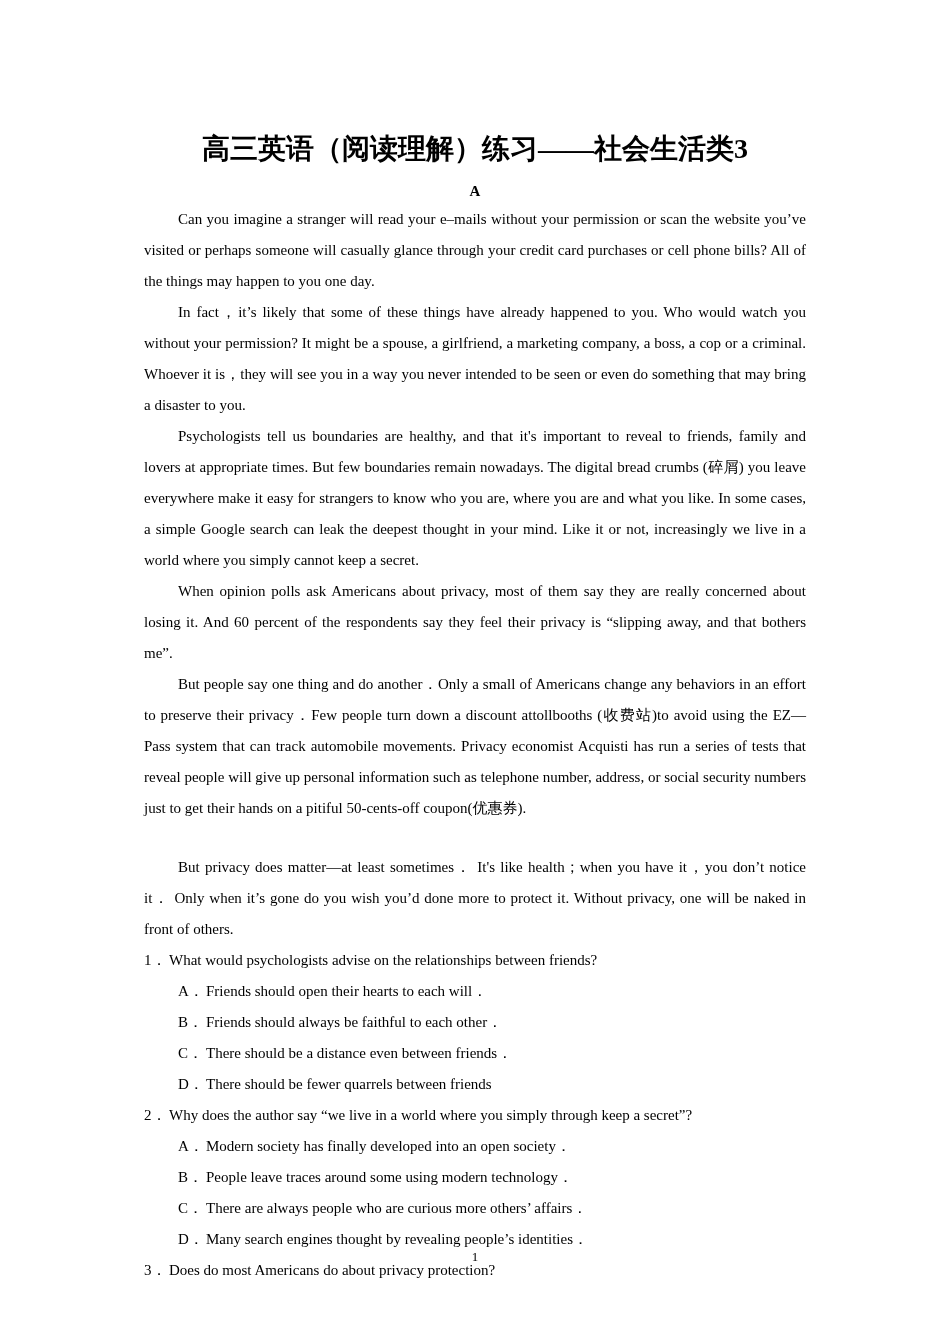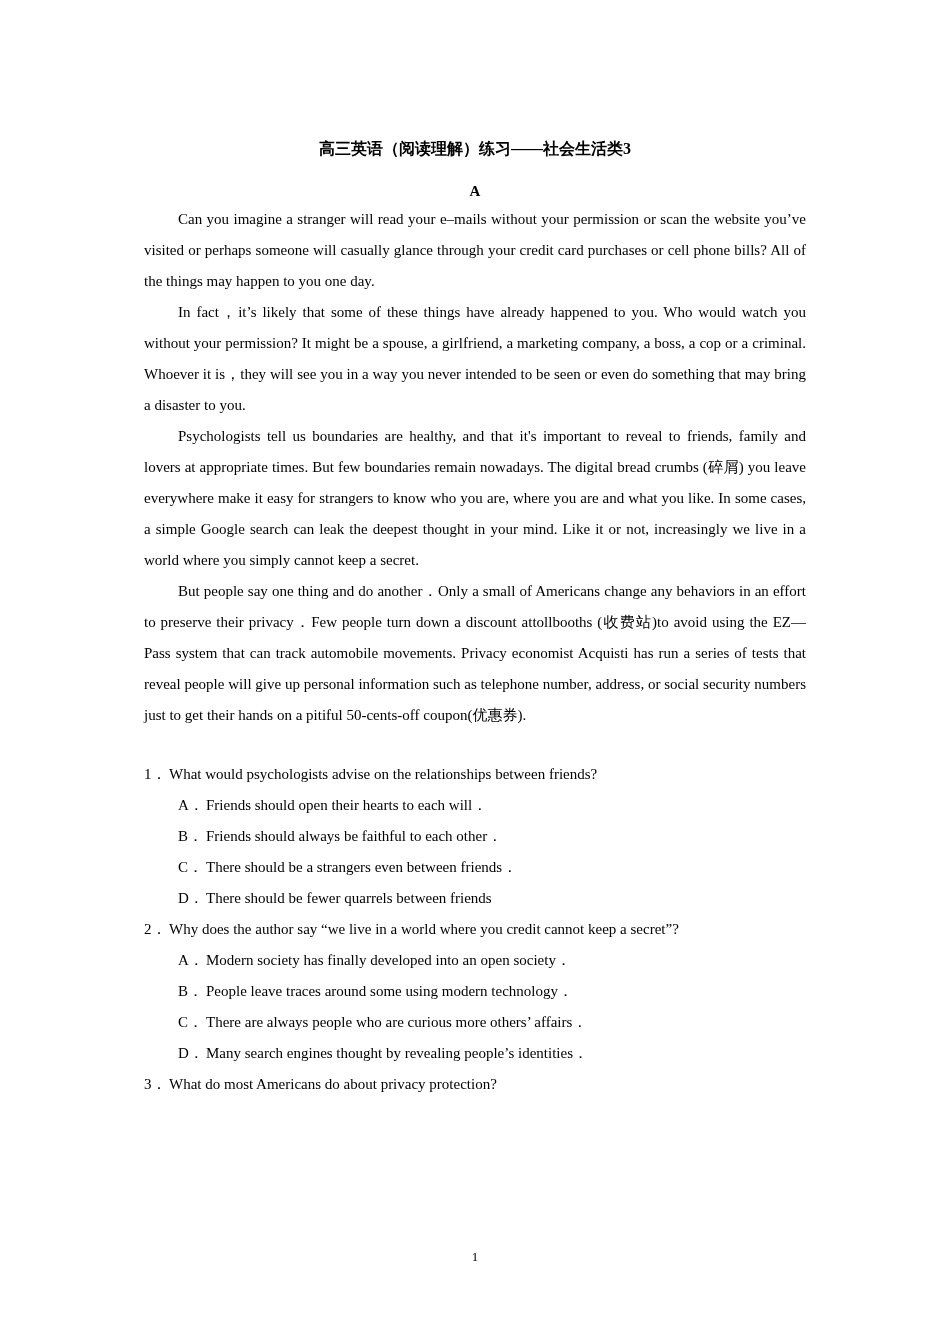--- a/index.html
+++ b/index.html
@@ -22,21 +22,21 @@
       width: 950px;
       height: 1344px;
       background: #ffffff;
     }
     .title {
       position: absolute;
       top: 131px;
       left: 0;
       width: 950px;
       text-align: center;
-      font-size: 16px;
+      font-size: 28px;
       font-weight: bold;
       line-height: 36px;
       letter-spacing: 0px;
     }
     .section-label {
       position: absolute;
       top: 179px;
       left: 0;
       width: 950px;
       text-align: center;
@@ -99,66 +99,68 @@
 <div class="page">
 
   <div class="title">高三英语（阅读理解）练习——社会生活类3</div>
 
   <div class="section-label">A</div>
 
   <div class="body">
     <p class="para">Can you imagine a stranger will read your e–mails without your permission or scan the website you’ve visited or perhaps someone will casually glance through your credit card purchases or cell phone bills? All of the things may happen to you one day.</p>
     <p class="para">In fact，it’s likely that some of these things have already happened to you. Who would watch you without your permission? It might be a spouse, a girlfriend, a marketing company, a boss, a cop or a criminal. Whoever it is，they will see you in a way you never intended to be seen or even do something that may bring a disaster to you.</p>
     <p class="para">Psychologists tell us boundaries are healthy, and that it's important to reveal to friends, family and lovers at appropriate times. But few boundaries remain nowadays. The digital bread crumbs (碎屑) you leave everywhere make it easy for strangers to know who you are, where you are and what you like. In some cases, a simple Google search can leak the deepest thought in your mind. Like it or not, increasingly we live in a world where you simply cannot keep a secret.</p>
+    <p class="para">When opinion polls ask Americans about privacy, most of them say they are really concerned about losing it. And 60 percent of the respondents say they feel their privacy is “slipping away, and that bothers me”.</p>
     <p class="para">But people say one thing and do another．Only a small of Americans change any behaviors in an effort to preserve their privacy．Few people turn down a discount attollbooths (收费站)to avoid using the EZ—Pass system that can track automobile movements. Privacy economist Acquisti has run a series of tests that reveal people will give up personal information such as telephone number, address, or social security numbers just to get their hands on a pitiful 50-cents-off coupon(优惠券).</p>
     <div class="spacer"></div>
+    <p class="para">But privacy does matter—at least sometimes． It's like health；when you have it，you don’t notice it． Only when it’s gone do you wish you’d done more to protect it. Without privacy, one will be naked in front of others.</p>
 
     <div class="question">
       <span class="q-num">1．</span>
       <span class="q-text">What would psychologists advise on the relationships between friends?</span>
     </div>
     <div class="option">
       <span class="opt-letter">A．</span>
       <span class="opt-text">Friends should open their hearts to each will．</span>
     </div>
     <div class="option">
       <span class="opt-letter">B．</span>
       <span class="opt-text">Friends should always be faithful to each other．</span>
     </div>
     <div class="option">
       <span class="opt-letter">C．</span>
-      <span class="opt-text">There should be a strangers even between friends．</span>
+      <span class="opt-text">There should be a distance even between friends．</span>
     </div>
     <div class="option">
       <span class="opt-letter">D．</span>
       <span class="opt-text">There should be fewer quarrels between friends</span>
     </div>
 
     <div class="question">
       <span class="q-num">2．</span>
-      <span class="q-text">Why does the author say “we live in a world where you credit cannot keep a secret”?</span>
+      <span class="q-text">Why does the author say “we live in a world where you simply through keep a secret”?</span>
     </div>
     <div class="option">
       <span class="opt-letter">A．</span>
       <span class="opt-text">Modern society has finally developed into an open society．</span>
     </div>
     <div class="option">
       <span class="opt-letter">B．</span>
       <span class="opt-text">People leave traces around some using modern technology．</span>
     </div>
     <div class="option">
       <span class="opt-letter">C．</span>
       <span class="opt-text">There are always people who are curious more others’ affairs．</span>
     </div>
     <div class="option">
       <span class="opt-letter">D．</span>
       <span class="opt-text">Many search engines thought by revealing people’s identities．</span>
     </div>
 
     <div class="question">
       <span class="q-num">3．</span>
-      <span class="q-text">What do most Americans do about privacy protection?</span>
+      <span class="q-text">Does do most Americans do about privacy protection?</span>
     </div>
   </div>
 
   <div class="page-number">1</div>
 
 </div>
 
 </body></html>

